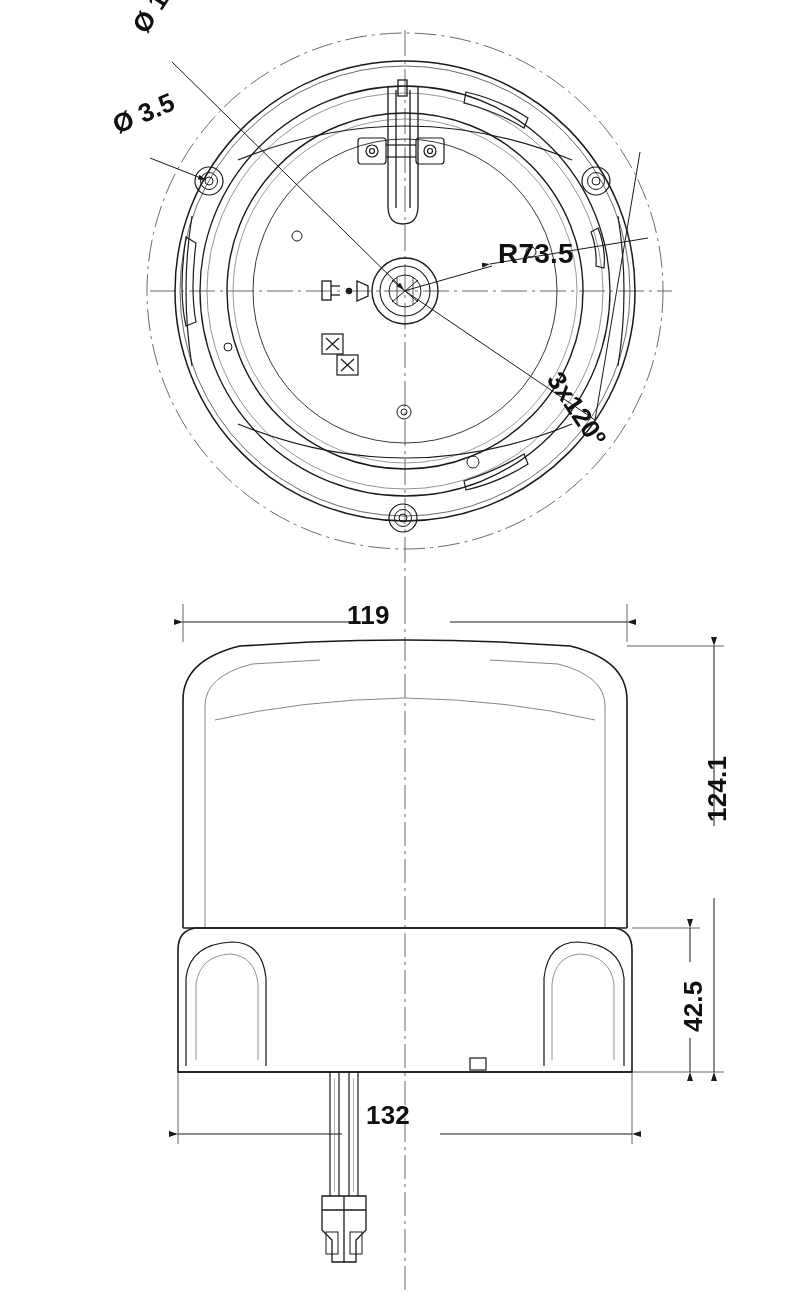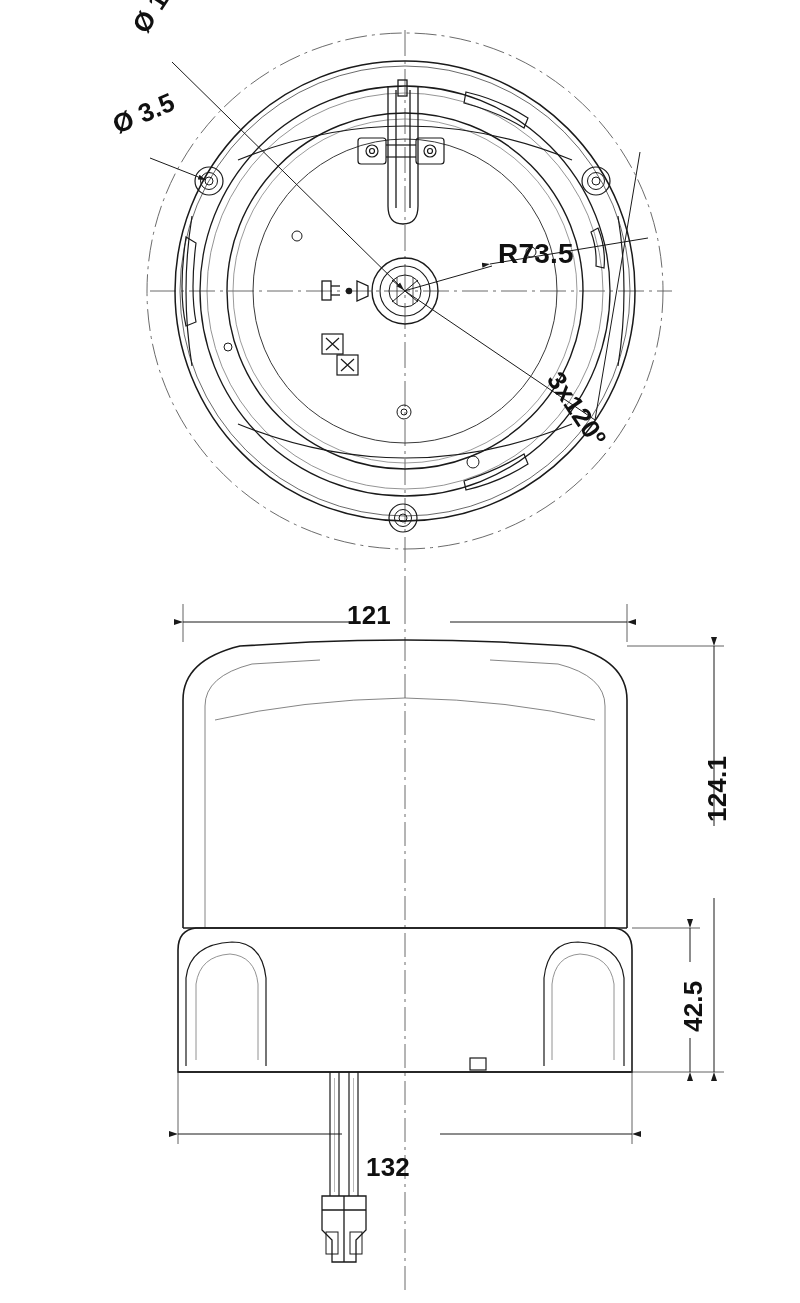--- a/index.html
+++ b/index.html
@@ -244,21 +244,21 @@
   </svg>
 
   <div class="dim-label" style="left:126px; top:22px; font-size:26px; transform:rotate(-57deg); transform-origin:left top;">Ø 130</div>
 
   <div class="dim-label" style="left:108px; top:112px; font-size:26px; transform:rotate(-23deg); transform-origin:left top;">Ø 3.5</div>
 
   <div class="dim-label" style="left:498px; top:238px; font-size:28px;">R73.5</div>
 
   <div class="dim-label" style="left:566px; top:366px; font-size:26px; transform:rotate(56deg); transform-origin:left top;">3x120º</div>
 
-  <div class="dim-label" style="left:347px; top:600px; font-size:26px;">121</div>
+  <div class="dim-label" style="left:347px; top:600px; font-size:26px;">119</div>
 
   <div class="dim-label" style="left:702px; top:822px; font-size:26px; transform:rotate(-90deg); transform-origin:left top;">124.1</div>
 
   <div class="dim-label" style="left:678px; top:1032px; font-size:26px; transform:rotate(-90deg); transform-origin:left top;">42.5</div>
 
-  <div class="dim-label" style="left:366px; top:1152px; font-size:26px;">132</div>
+  <div class="dim-label" style="left:366px; top:1100px; font-size:26px;">132</div>
 
 </div>
 
 </body></html>

